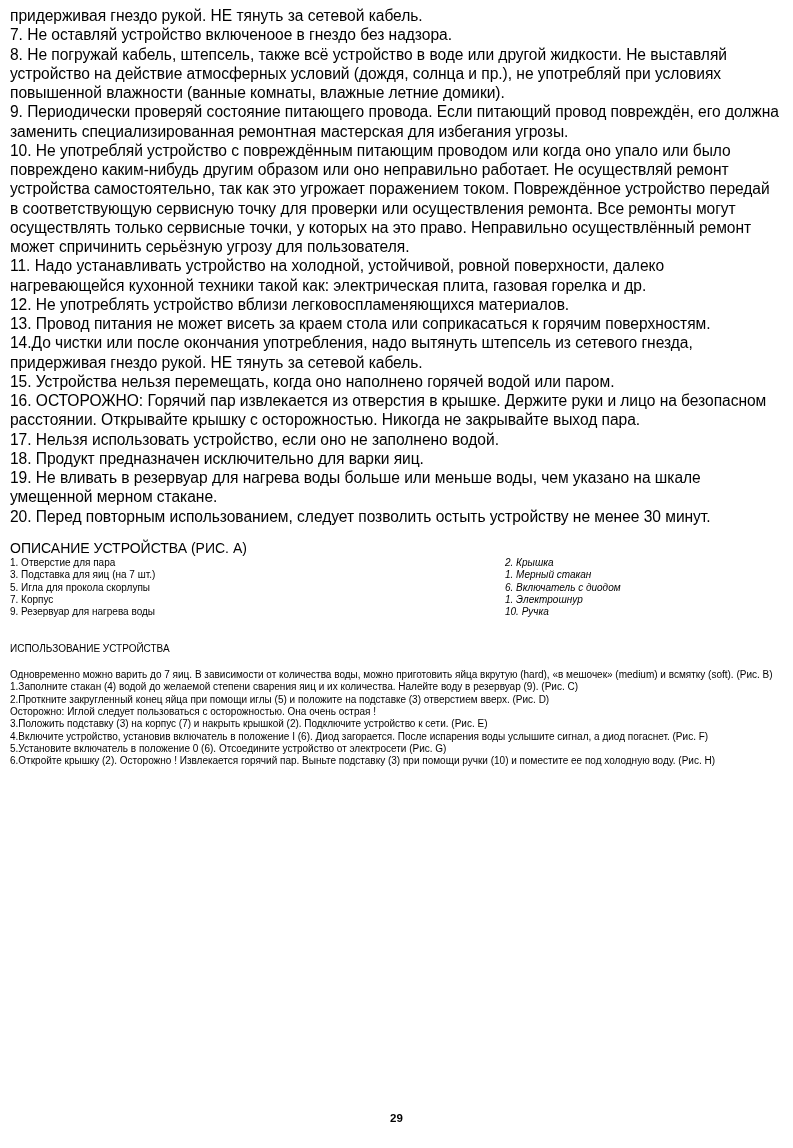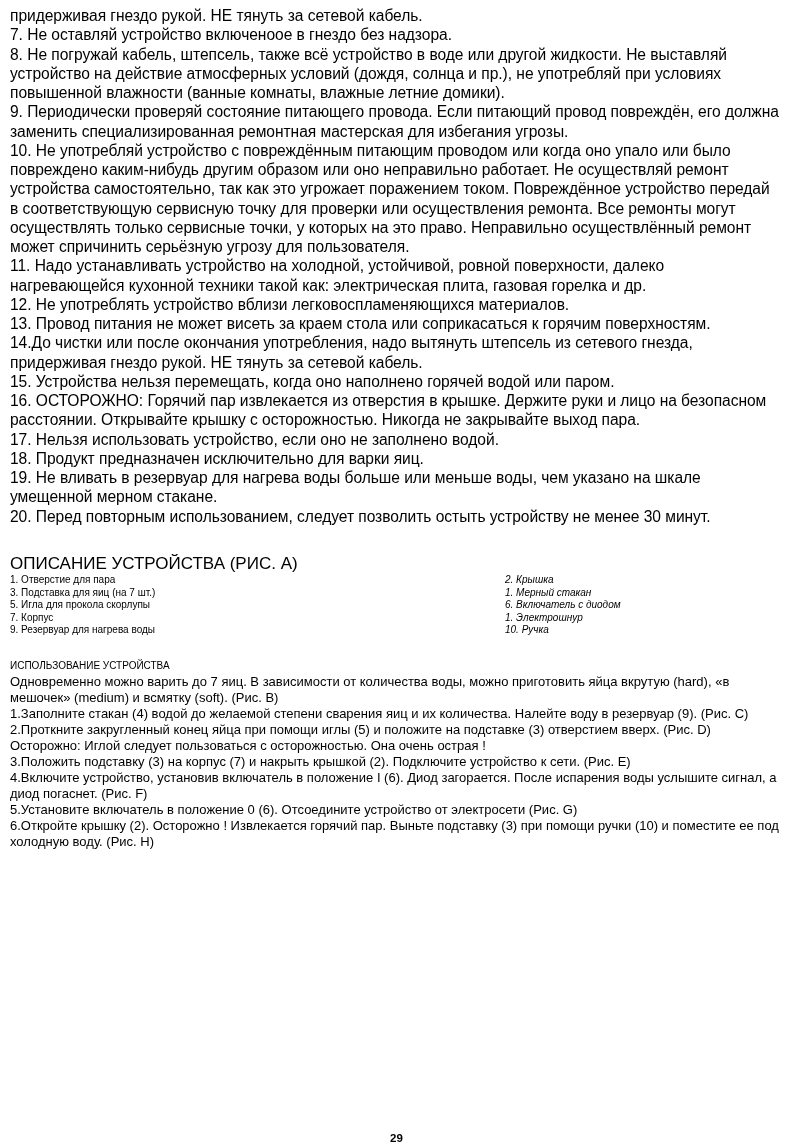--- a/index.html
+++ b/index.html
@@ -25,23 +25,23 @@
   .body-text {
     font-size: 15.6px;
     line-height: 1.235;
     letter-spacing: -0.05px;
   }
   .body-text p {
     margin: 0;
     padding: 0;
   }
   .small-heading {
-    font-size: 17px;
+    font-size: 14px;
     line-height: 1.22;
-    margin-top: 28px;
+    margin-top: 14px;
   }
   .desc-list {
     font-size: 10px;
     line-height: 1.24;
     position: relative;
   }
   .desc-row {
     display: flex;
     width: 100%;
   }
@@ -54,31 +54,31 @@
     padding-left: 155px;
     box-sizing: border-box;
     font-style: italic;
   }
   .usage-title {
     font-size: 10px;
     margin-top: 24px;
     line-height: 1.22;
   }
   .usage-text {
-    font-size: 13px;
+    font-size: 10px;
     line-height: 1.235;
-    margin-top: 1px;
+    margin-top: 14px;
   }
   .usage-text p {
     margin: 0;
     padding: 0;
   }
   .page-number {
     position: absolute;
-    bottom: 4px;
+    bottom: 24px;
     left: 0;
     width: 793px;
     text-align: center;
     font-size: 11.5px;
     font-weight: bold;
     margin-top: 15px;
   }
 </style>
 </head>
 <body>

